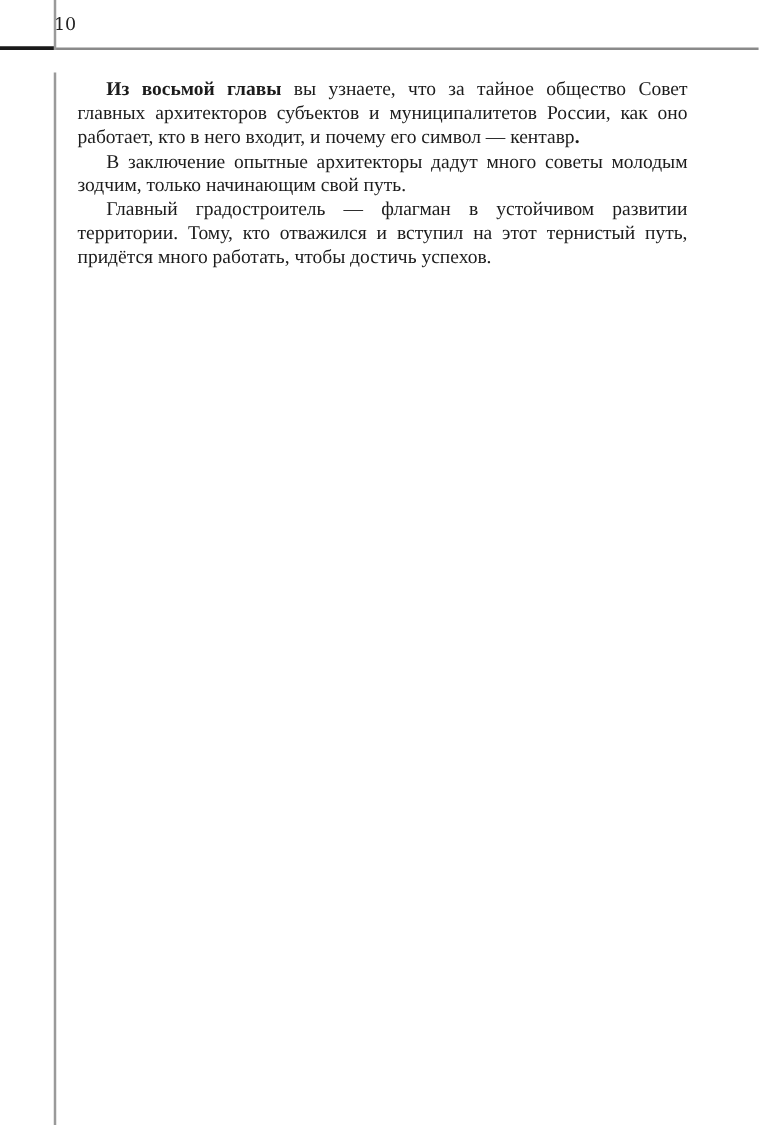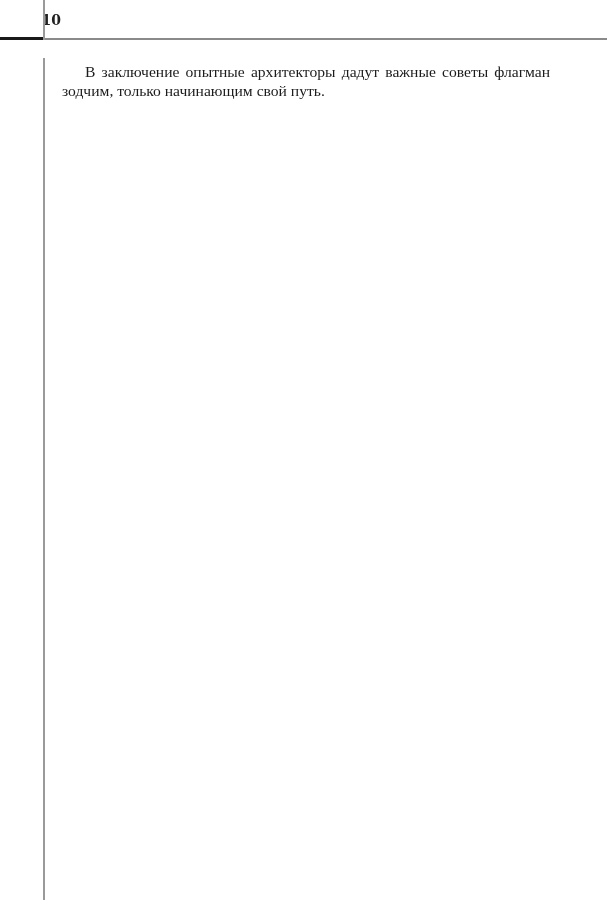--- a/index.html
+++ b/index.html
@@ -14,21 +14,20 @@
       overflow: hidden;
       font-family: "DejaVu Serif", "Liberation Serif", serif;
       color: #1a1a1a;
     }
     .page-number-box {
       position: absolute;
       left: 0;
       top: 0;
       width: 66px;
       height: 38px;
-      font-weight: bold;
     }
     .page-number {
       position: absolute;
       right: 5px;
       top: 13px;
       font-family: "DejaVu Serif", "Liberation Serif", serif;
       font-size: 14px;
       color: #222;
       line-height: 1;
     }
@@ -88,14 +87,16 @@
 
 <div class="page-number-box">
   <span class="page-number">10</span>
 </div>
 <div class="rule-thick"></div>
 <div class="rule-thin"></div>
 <div class="vline-top"></div>
 <div class="vline-main"></div>
 
 <div class="content">
-  <p>В заключение опытные архитекторы дадут важные советы флагман зодчим, только начинающим свой путь.</p>
+  <p><span class="bold">Из восьмой главы</span><span> вы узнаете, что за тайное общество Совет главных архитекторов субъектов и муниципалитетов России, как оно работает, кто в него входит, и почему его символ — кентавр</span><span class="bold">.</span></p>
+  <p>В заключение опытные архитекторы дадут много советы молодым зодчим, только начинающим свой путь.</p>
+  <p>Главный градостроитель — флагман в устойчивом развитии территории. Тому, кто отважился и вступил на этот тернистый путь, придётся много работать, чтобы достичь успехов.</p>
 </div>
 
 </body></html>

